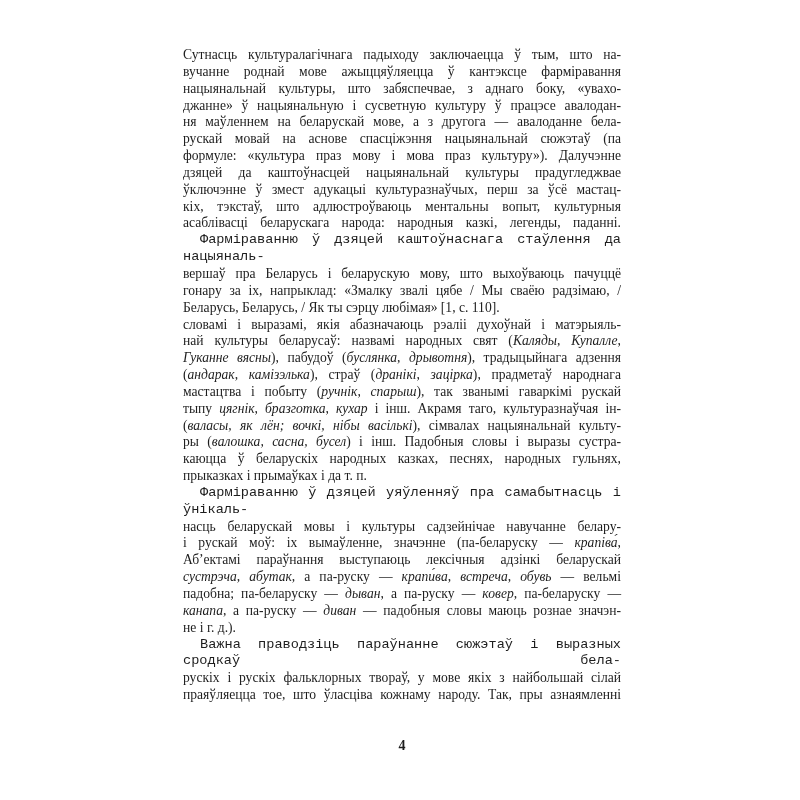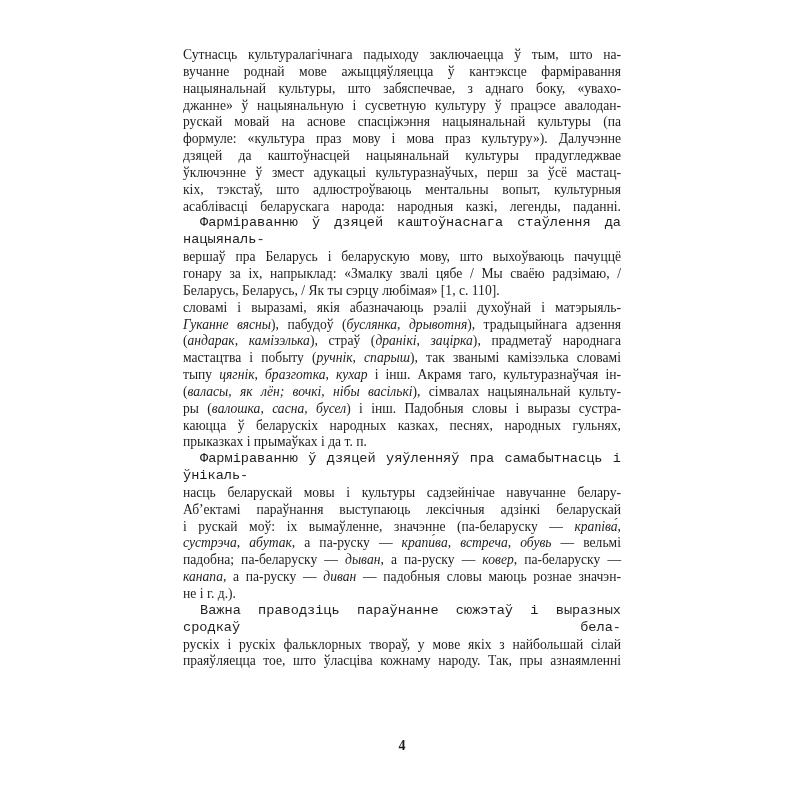--- a/index.html
+++ b/index.html
@@ -47,49 +47,51 @@
 </head>
 <body>
 
 <div class="page">
   <div class="text-block">
       <div class="paragraph">
         <div class="line just"><span>Сутнасць культуралагічнага падыходу заключаецца ў тым, што на-</span></div>
         <div class="line just"><span>вучанне роднай мове ажыццяўляецца ў кантэксце фарміравання</span></div>
         <div class="line just"><span>нацыянальнай культуры, што забяспечвае, з аднаго боку, «увахо-</span></div>
         <div class="line just"><span>джанне» ў нацыянальную і сусветную культуру ў працэсе авалодан-</span></div>
-        <div class="line just"><span>рускай мовай на аснове спасціжэння нацыянальнай культуры (па</span></div>
+        <div class="line just"><span>ня маўленнем на беларускай мове, а з другога — авалоданне бела-</span></div>
+        <div class="line just"><span>рускай мовай на аснове спасціжэння нацыянальнай сюжэтаў (па</span></div>
         <div class="line just"><span>формуле: «культура праз мову і мова праз культуру»). Далучэнне</span></div>
         <div class="line just"><span>дзяцей да каштоўнасцей нацыянальнай культуры прадугледжвае</span></div>
         <div class="line just"><span>ўключэнне ў змест адукацыі культуразнаўчых, перш за ўсё мастац-</span></div>
         <div class="line just"><span>кіх, тэкстаў, што адлюстроўваюць ментальны вопыт, культурныя</span></div>
         <div class="line just"><span>асаблівасці беларускага народа: народныя казкі, легенды, паданні.</span></div>
       </div>
       <div class="paragraph">
         <div class="line just indent"><span>Фарміраванню ў дзяцей каштоўнаснага стаўлення да нацыяналь-</span></div>
         <div class="line just"><span>вершаў пра Беларусь і беларускую мову, што выхоўваюць пачуццё</span></div>
         <div class="line just"><span>гонару за іх, напрыклад: «Змалку звалі цябе / Мы сваёю радзімаю, /</span></div>
         <div class="line"><span>Беларусь, Беларусь, / Як ты сэрцу любімая» [1, с. 110].</span></div>
       </div>
       <div class="paragraph">
         <div class="line just"><span>словамі і выразамі, якія абазначаюць рэаліі духоўнай і матэрыяль-</span></div>
+        <div class="line just"><span>най культуры беларусаў: назвамі народных свят (</span><em>Каляды</em><span>, </span><em>Купалле</em><span>,</span></div>
         <div class="line just"><em>Гуканне вясны</em><span>), пабудоў (</span><em>буслянка</em><span>, </span><em>дрывотня</em><span>), традыцыйнага адзення</span></div>
         <div class="line just"><span>(</span><em>андарак</em><span>, </span><em>камізэлька</em><span>), страў (</span><em>дранікі</em><span>, </span><em>зацірка</em><span>), прадметаў народнага</span></div>
-        <div class="line just"><span>мастацтва і побыту (</span><em>ручнік</em><span>, </span><em>спарыш</em><span>), так званымі камізэлька словамі</span></div>
+        <div class="line just"><span>мастацтва і побыту (</span><em>ручнік</em><span>, </span><em>спарыш</em><span>), так званымі гаваркімі рускай</span></div>
         <div class="line just"><span>тыпу </span><em>цягнік</em><span>, </span><em>бразготка</em><span>, </span><em>кухар</em><span> і інш. Акрамя таго, культуразнаўчая ін-</span></div>
         <div class="line just"><span>(</span><em>валасы, як лён; вочкі, нібы васількі</em><span>), сімвалах нацыянальнай культу-</span></div>
         <div class="line just"><span>ры (</span><em>валошка, сасна, бусел</em><span>) і інш. Падобныя словы і выразы сустра-</span></div>
         <div class="line just"><span>каюцца ў беларускіх народных казках, песнях, народных гульнях,</span></div>
         <div class="line"><span>прыказках і прымаўках і да т. п.</span></div>
       </div>
       <div class="paragraph">
         <div class="line just indent"><span>Фарміраванню ў дзяцей уяўленняў пра самабытнасць і ўнікаль-</span></div>
         <div class="line just"><span>насць беларускай мовы і культуры садзейнічае навучанне белару-</span></div>
+        <div class="line just"><span>і рускай моў: іх вымаўленне, значэнне (па-беларуску — </span><em>крапіва́</em><span>,</span></div>
         <div class="line just"><span>Аб’ектамі параўнання выступаюць лексічныя адзінкі беларускай</span></div>
-        <div class="line just"><span>і рускай моў: іх вымаўленне, значэнне (па-беларуску — </span><em>крапіва́</em><span>,</span></div>
         <div class="line just"><em>сустрэча</em><span>, </span><em>абутак</em><span>, а па-руску — </span><em>крапи́ва</em><span>, </span><em>встреча</em><span>, </span><em>обувь</em><span> — вельмі</span></div>
         <div class="line just"><span>падобна; па-беларуску — </span><em>дыван</em><span>, а па-руску — </span><em>ковер</em><span>, па-беларуску —</span></div>
         <div class="line just"><em>канапа</em><span>, а па-руску — </span><em>диван</em><span> — падобныя словы маюць рознае значэн-</span></div>
         <div class="line"><span>не і г. д.).</span></div>
       </div>
       <div class="paragraph">
         <div class="line just indent"><span>Важна праводзіць параўнанне сюжэтаў і выразных сродкаў бела-</span></div>
         <div class="line just"><span>рускіх і рускіх фальклорных твораў, у мове якіх з найбольшай сілай</span></div>
         <div class="line just"><span>праяўляецца тое, што ўласціва кожнаму народу. Так, пры азнаямленні</span></div>
       </div>

